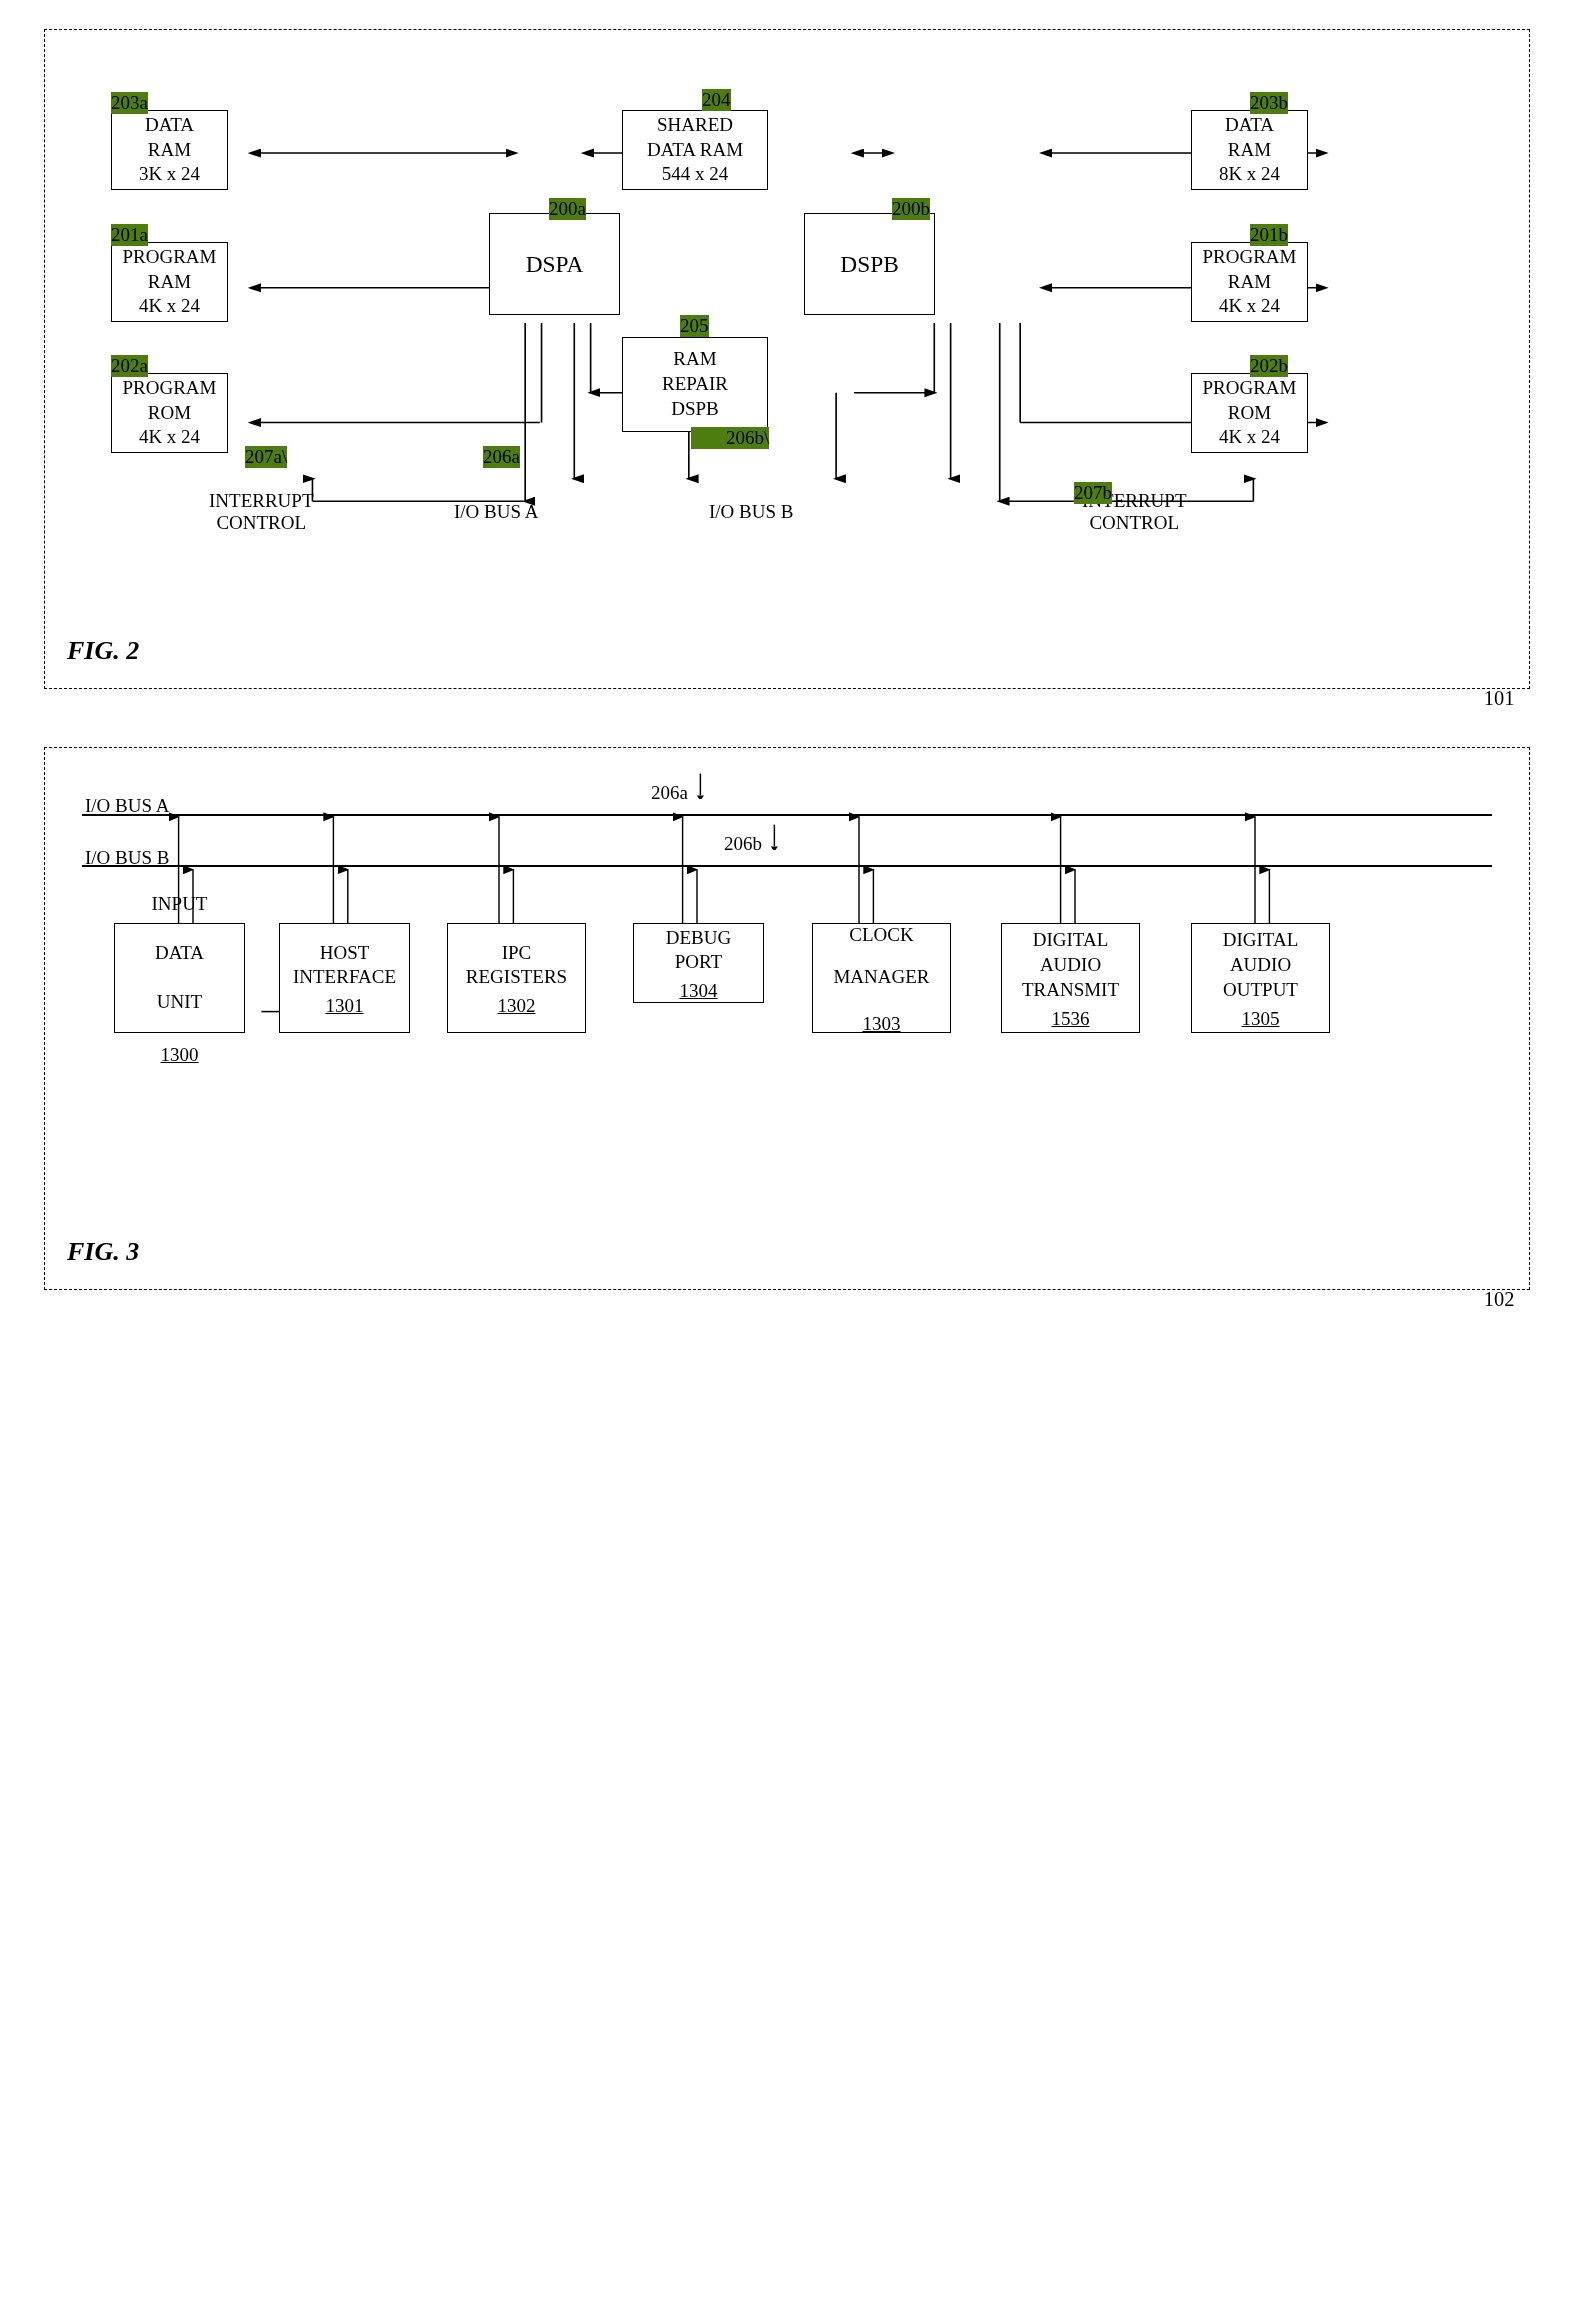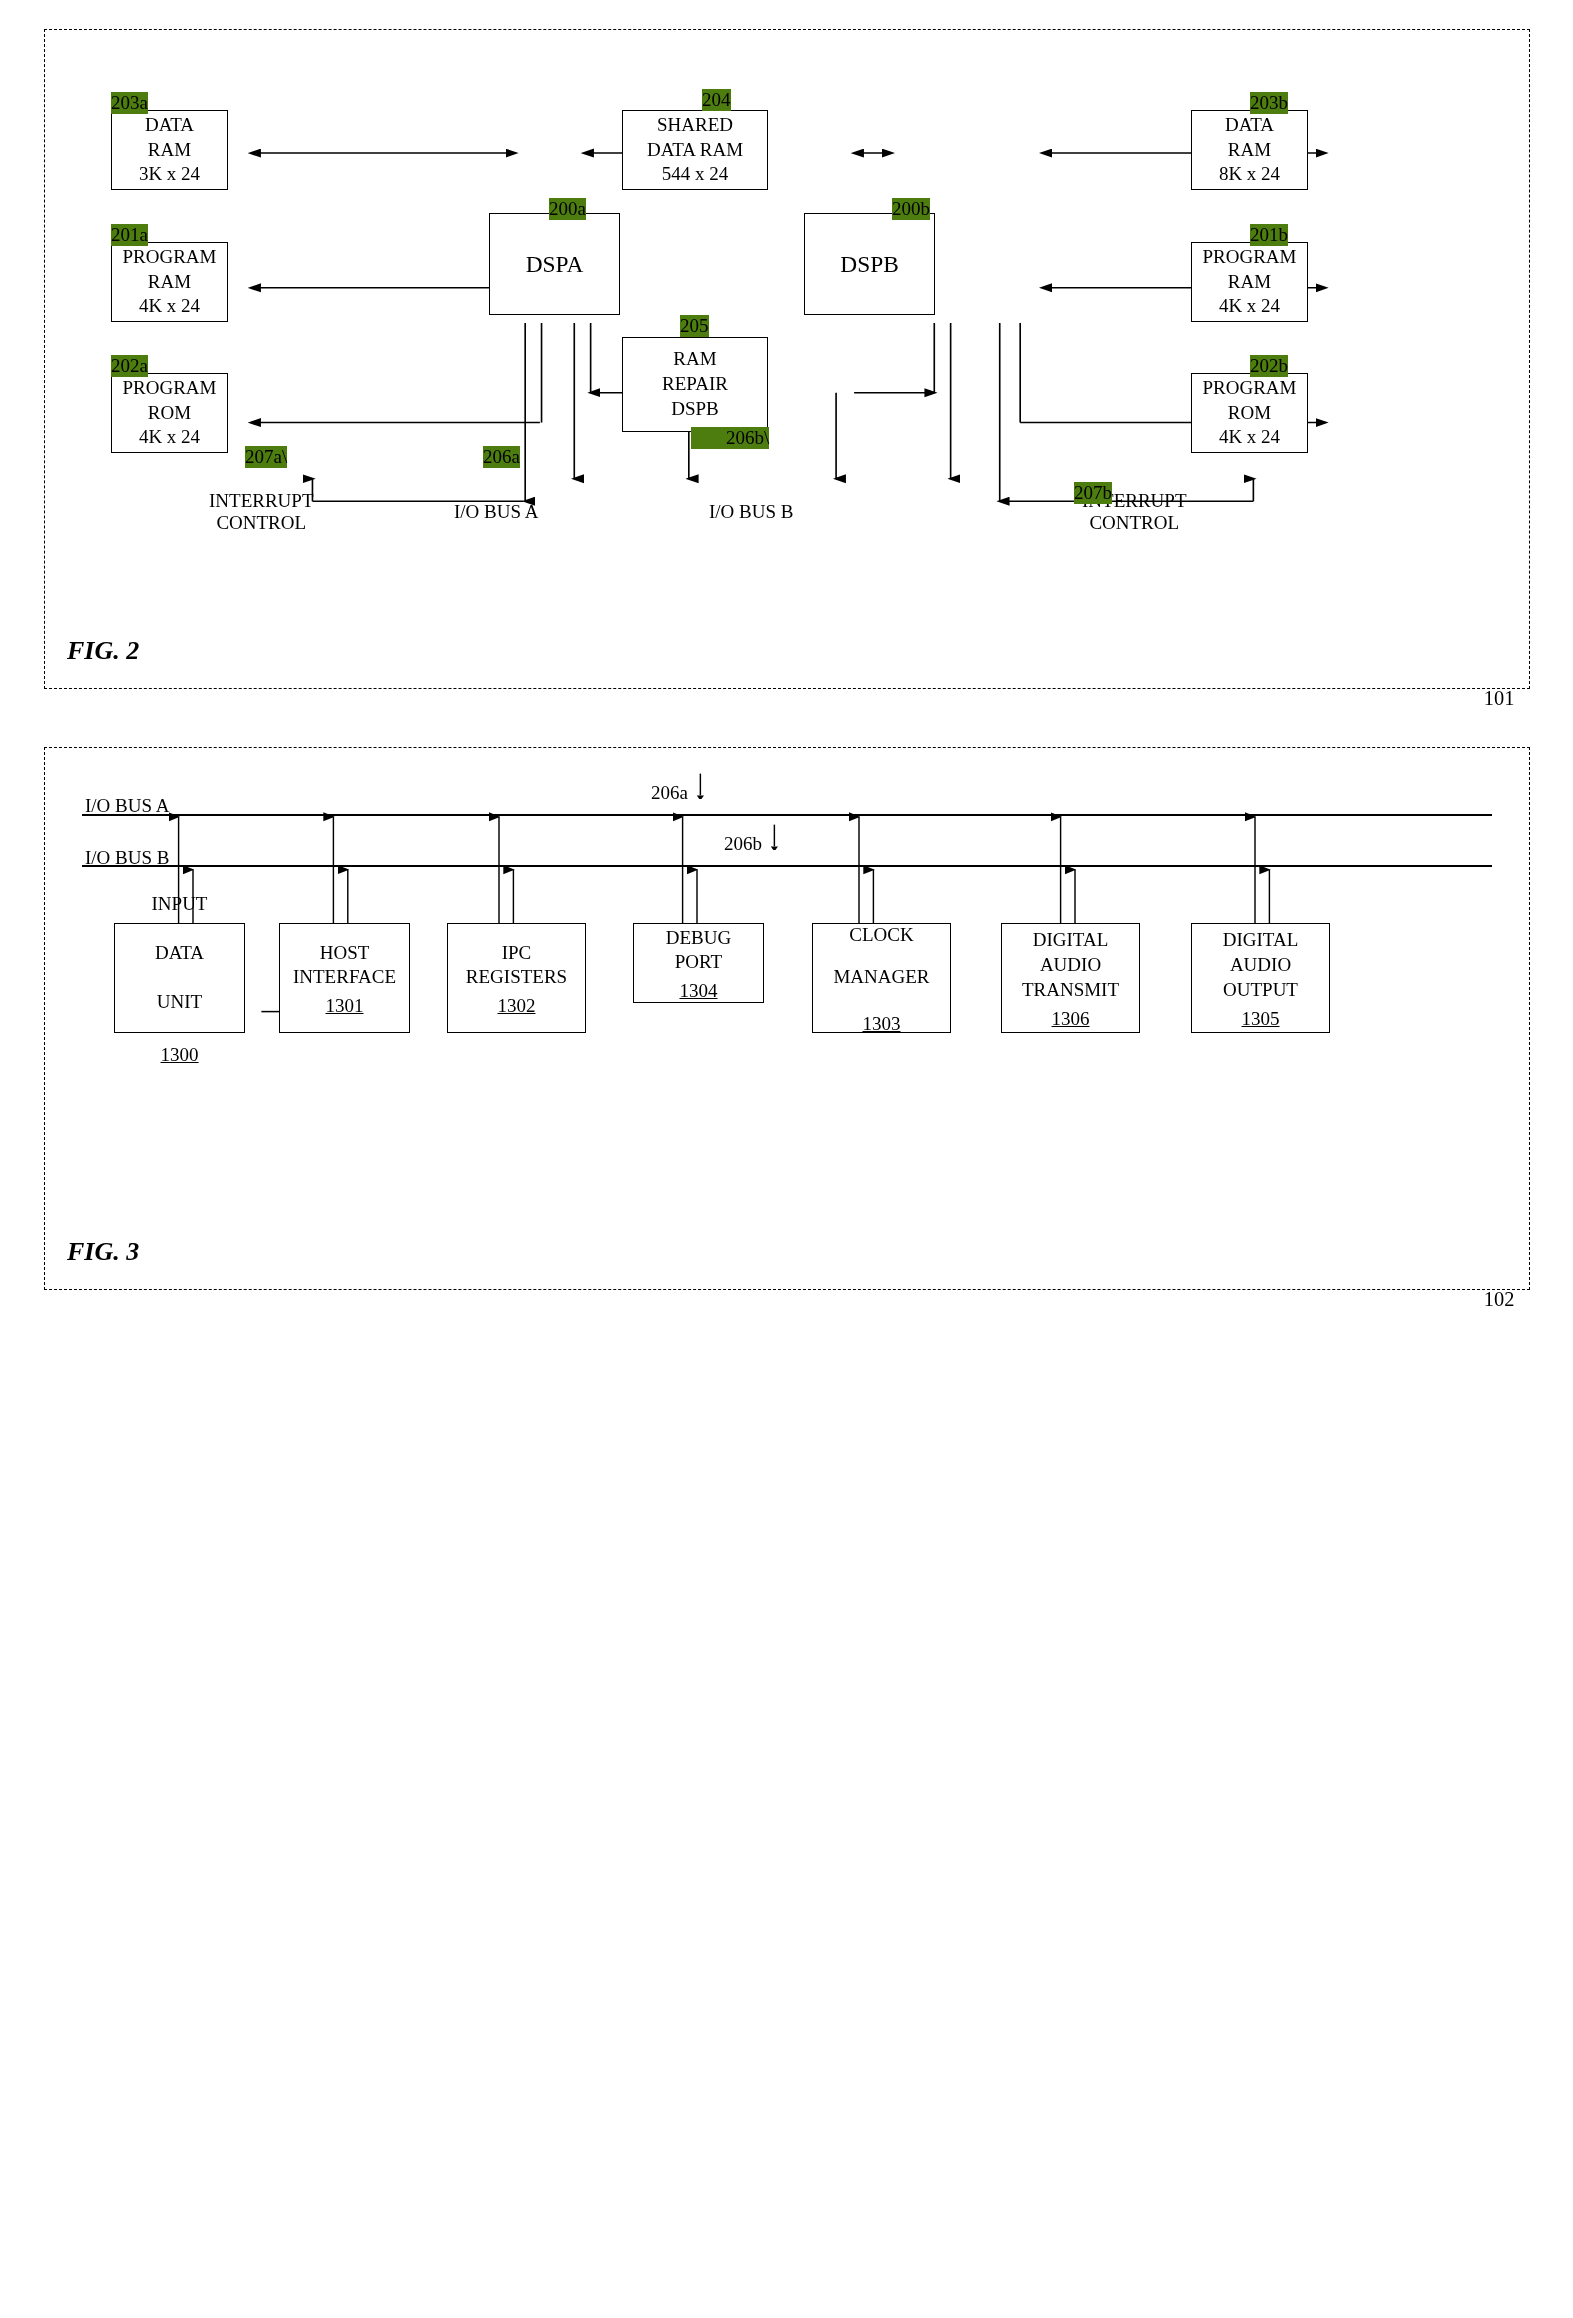--- a/index.html
+++ b/index.html
@@ -338,21 +338,21 @@
       <div class="fig3-box" style="left:745px; top:153px; width:139px; height:110px;gap:18px;">
         <span>CLOCK</span>
         <span>MANAGER</span>
         <span class="fig3-box-number">1303</span>
       </div>
 
       <div class="fig3-box" style="left:934px; top:153px; width:139px; height:110px;">
         <span>DIGITAL</span>
         <span>AUDIO</span>
         <span>TRANSMIT</span>
-        <span class="fig3-box-number">1306</span>
+        <span class="fig3-box-number">1536</span>
       </div>
 
       <div class="fig3-box" style="left:1124px; top:153px; width:139px; height:110px;">
         <span>DIGITAL</span>
         <span>AUDIO</span>
         <span>OUTPUT</span>
         <span class="fig3-box-number">1305</span>
       </div>
 
     </div>

